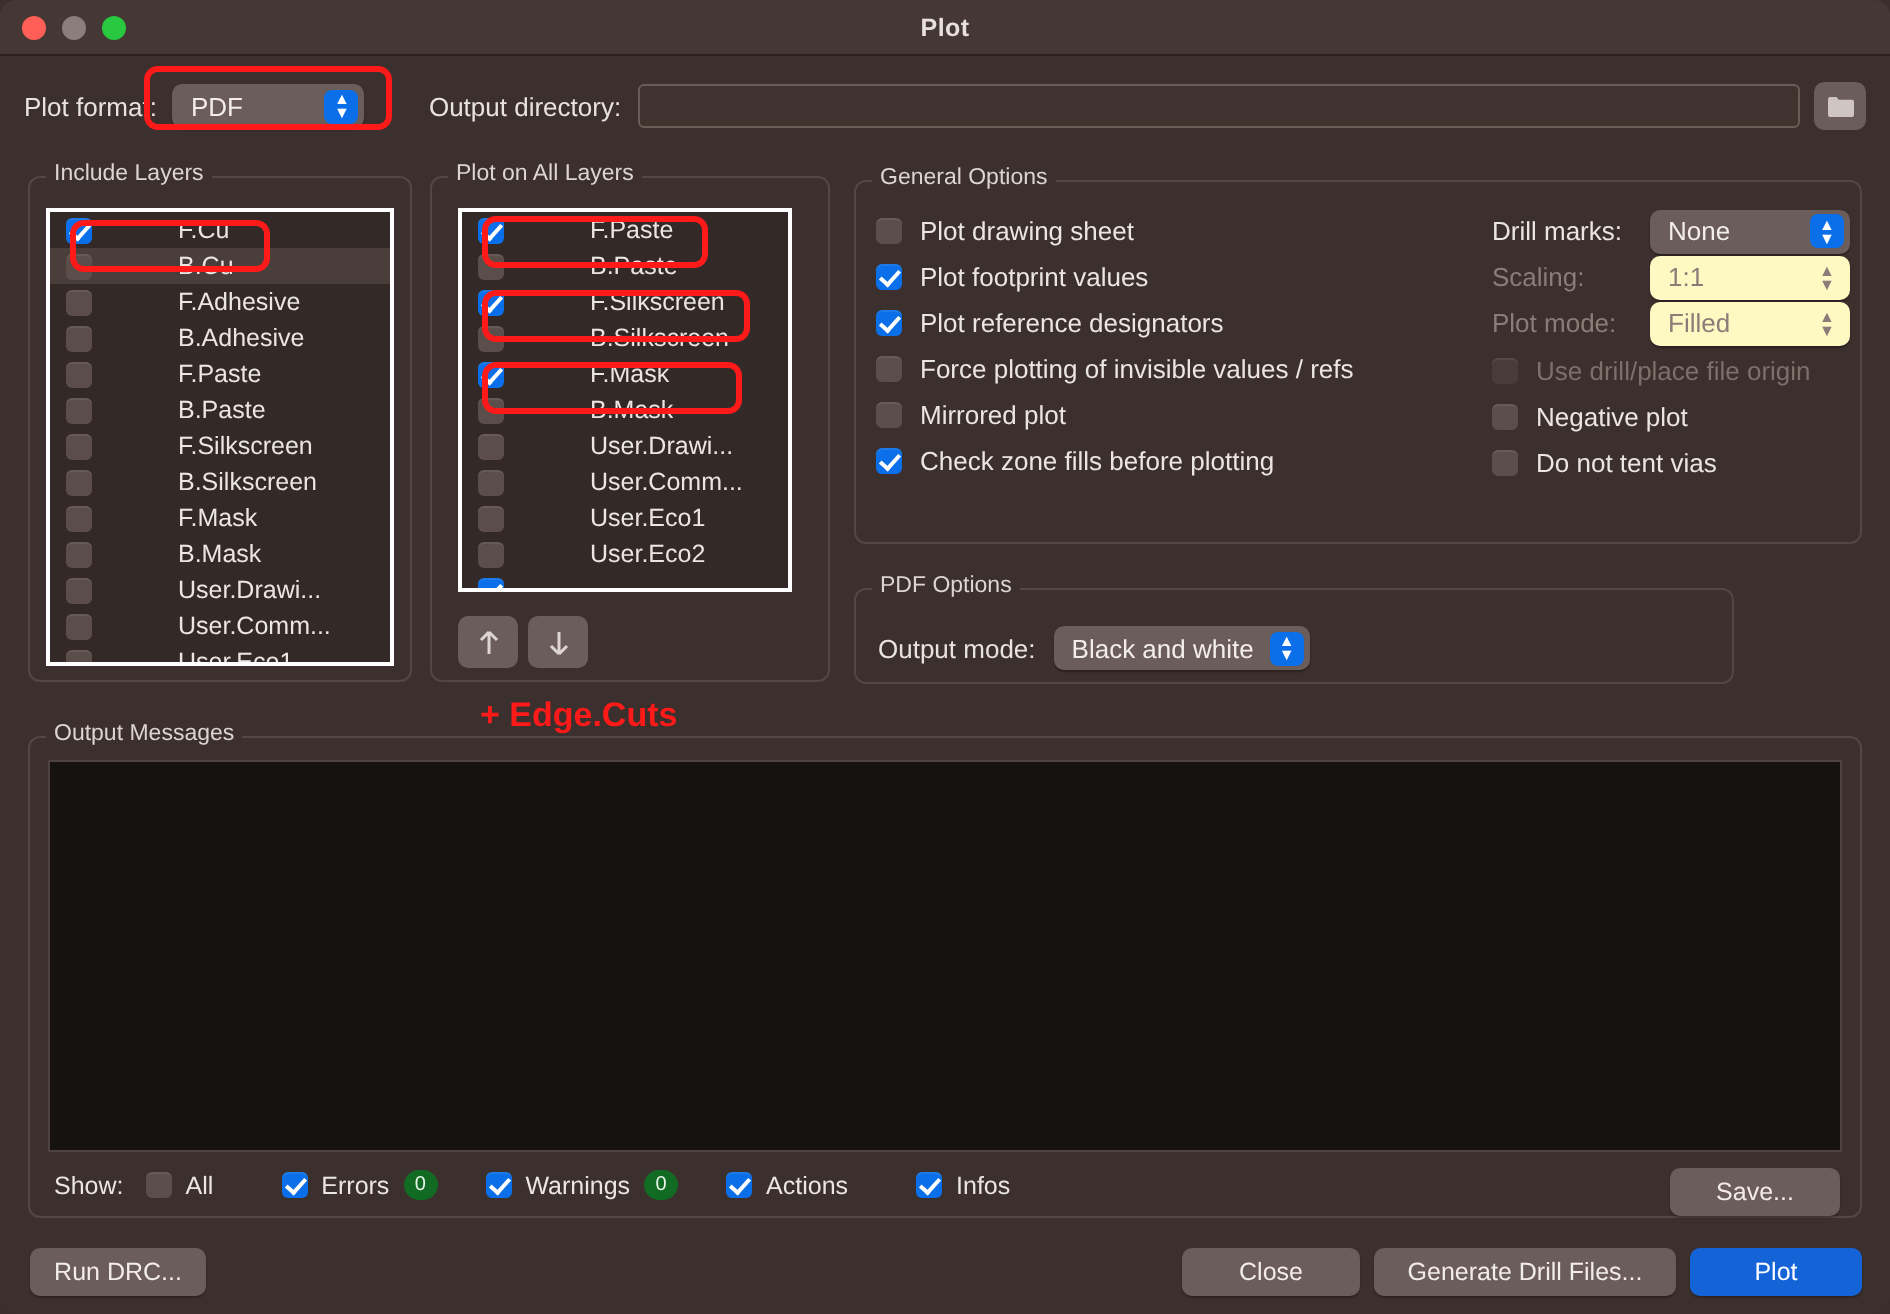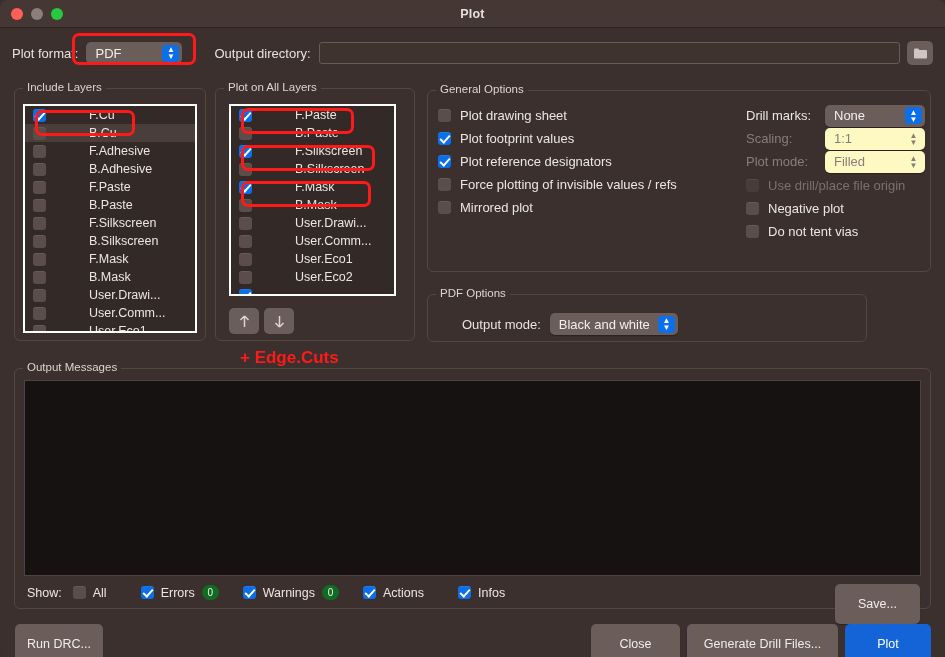--- a/index.html
+++ b/index.html
@@ -162,21 +162,21 @@
   .badge {
     width: 17px; height: 15px; border-radius: 8px;
     background: #116b22; color: #eaf5ea;
     font-size: 10px; display: flex;
     align-items: center; justify-content: center;
     margin-left: 7px;
   }
   .btn {
     background: #6b5d59; color: #f2eceb;
     border: none; border-radius: 5px;
-    font-size: 12.5px; height: 40px;
+    font-size: 12.5px; height: 24px;
     font-family: "Liberation Sans", sans-serif;
     box-shadow: 0 1px 1px rgba(0,0,0,.25);
   }
   .btn.primary { background: #1464d8; color: #ffffff; }
   .redtext {
     position: absolute;
     color: #ff1a1a; font-size: 17px; font-weight: bold;
   }
 </style>
 </head>
@@ -354,20 +354,24 @@
         <span>Plot reference designators</span>
       </div>
       <div class="optrow">
         <span class="cb"></span>
         <span>Force plotting of invisible values / refs</span>
       </div>
       <div class="optrow">
         <span class="cb"></span>
         <span>Mirrored plot</span>
       </div>
+      <div class="optrow">
+        <span class="cb on"></span>
+        <span>Check zone fills before plotting</span>
+      </div>
     </div>
   <div style="position:absolute;left:746px;top:104px;" id="genFields">
       <div class="fieldrow">
         <span class="fl">Drill marks:</span>
         <span class="popup" style="min-width: 100px;">
           <span>None</span>
           <span class="stepper">▲<br>▼</span>
         </span>
       </div>
       <div class="fieldrow dim">
@@ -396,21 +400,21 @@
       </div>
       <div class="optrow">
         <span class="cb"></span>
         <span>Do not tent vias</span>
       </div>
     </div>
 
   <div class="groupbox" style="left:427px;top:294px;width:440px;height:48px;">
     <div class="grouptitle">PDF Options</div>
   </div>
-  <div style="position:absolute;left:462px;top:313px;display:flex;align-items:center;justify-content:space-between;">
+  <div style="position:absolute;left:439px;top:313px;display:flex;align-items:center;justify-content:space-between;">
     <span class="lbl">Output mode:</span>
     <div class="popup" style="margin-left:9px;min-width:120px;">
       <span>Black and white</span>
       <span class="stepper">▲<br>▼</span>
     </div>
   </div>
 
   <div class="groupbox" style="left:14px;top:368px;width:917px;height:241px;">
     <div class="grouptitle">Output Messages</div>
   </div>

